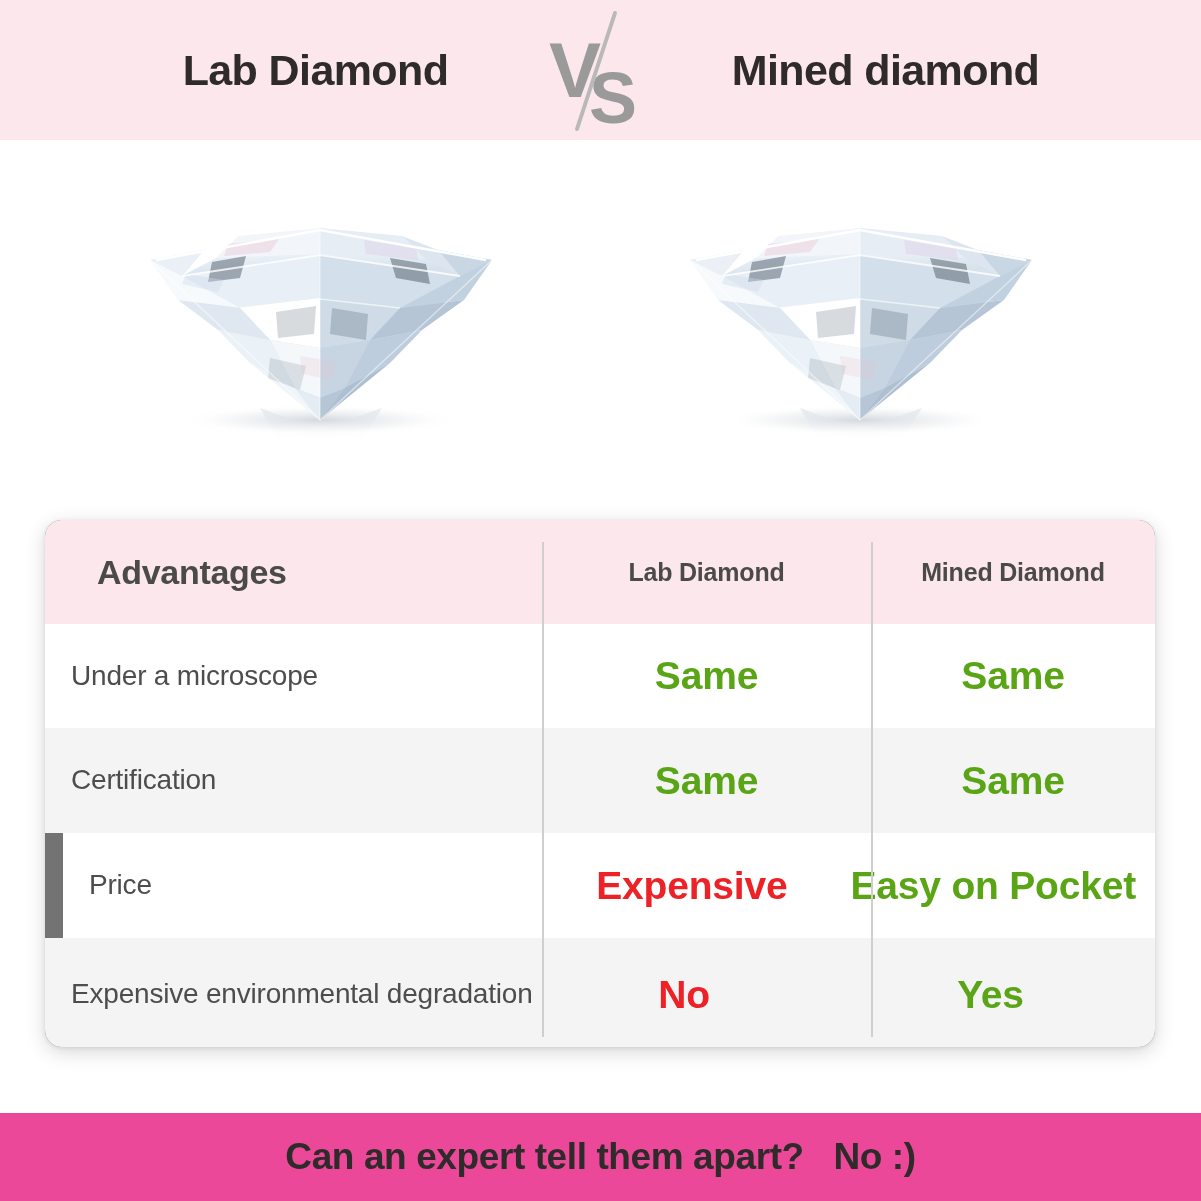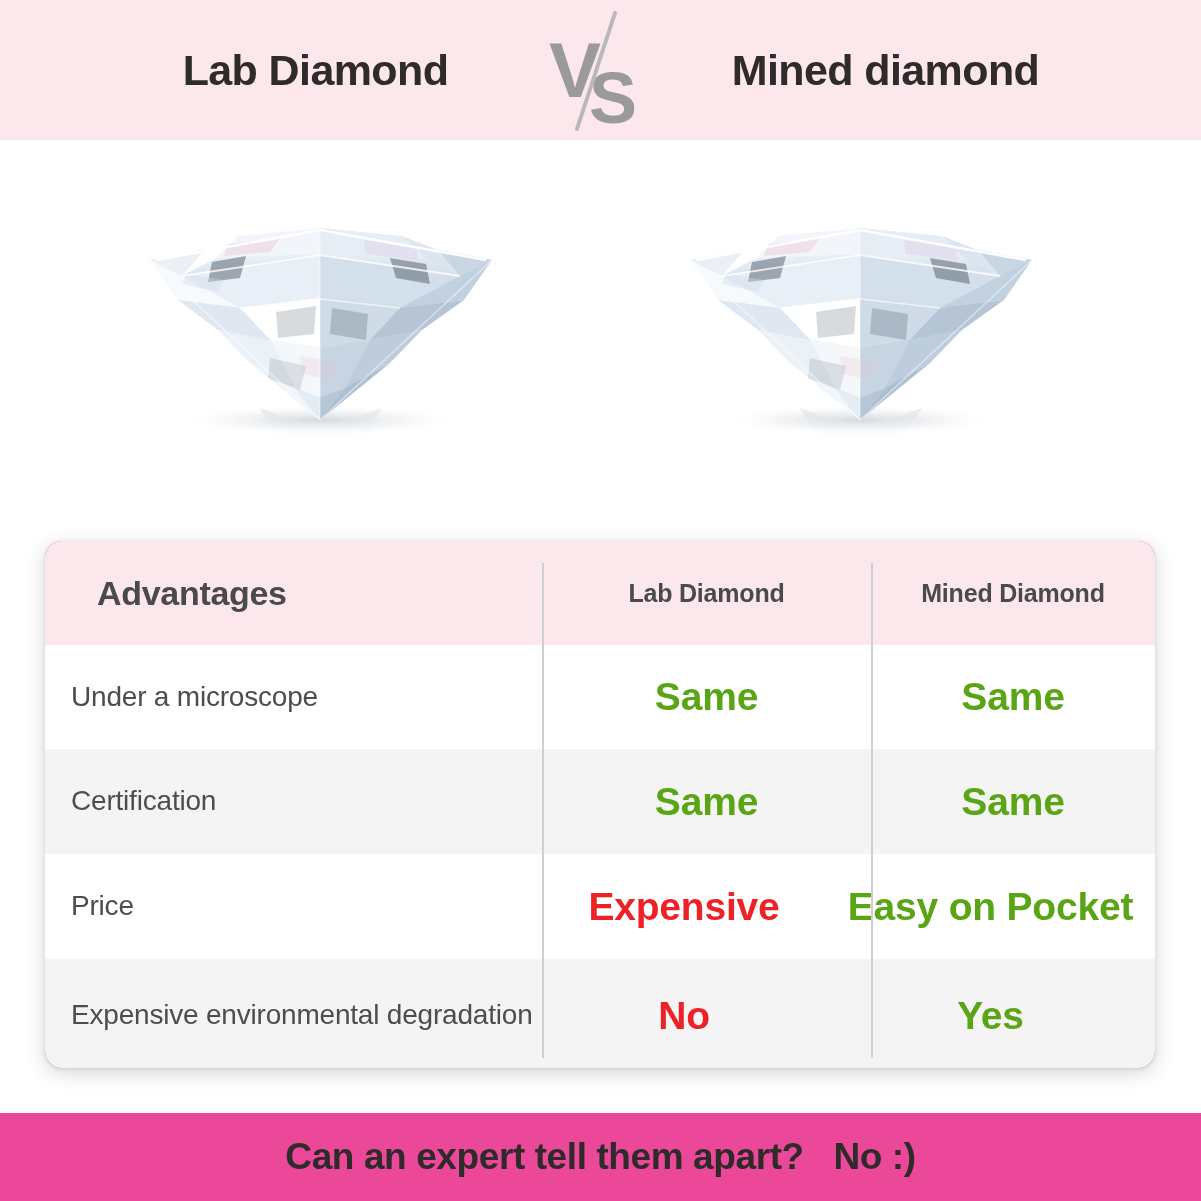--- a/index.html
+++ b/index.html
@@ -77,21 +77,21 @@
     height: 290px;
   }
   .gem-left { left: 120px; }
   .gem-right { left: 660px; }
   .gem svg { display: block; width: 400px; height: 290px; }
 
   
   .card {
     position: absolute;
     left: 45px;
-    top: 541px;
+    top: 520px;
     width: 1110px;
     height: 527px;
     background: #737373;
     border-radius: 17px;
     box-shadow: 0 5px 20px rgba(0,0,0,0.16), 0 1px 4px rgba(0,0,0,0.09);
     overflow: hidden;
   }
   .thead {
     position: relative;
     height: 104px;
@@ -368,21 +368,21 @@
     <div class="td-val val-green">Same</div>
     <div class="td-val last val-green">Same</div>
   </div>
 
   <div class="trow even" style="height:105px;">
     <div class="td-label">Certification</div>
     <div class="td-val val-green">Same</div>
     <div class="td-val last val-green">Same</div>
   </div>
 
-  <div class="trow odd" style="height:105px;">
+  <div class="trow odd" style="height:105px;margin-left:18px;">
     <div class="td-label">Price</div>
     <div class="td-val last val-red">Expensive</div>
     <div class="td-val val-green">Easy on Pocket</div>
   </div>
 
   <div class="trow even" style="height:113px;">
     <div class="td-label">Expensive environmental degradation</div>
     <div class="td-val last val-red">No</div>
     <div class="td-val val-green">Yes</div>
   </div>

